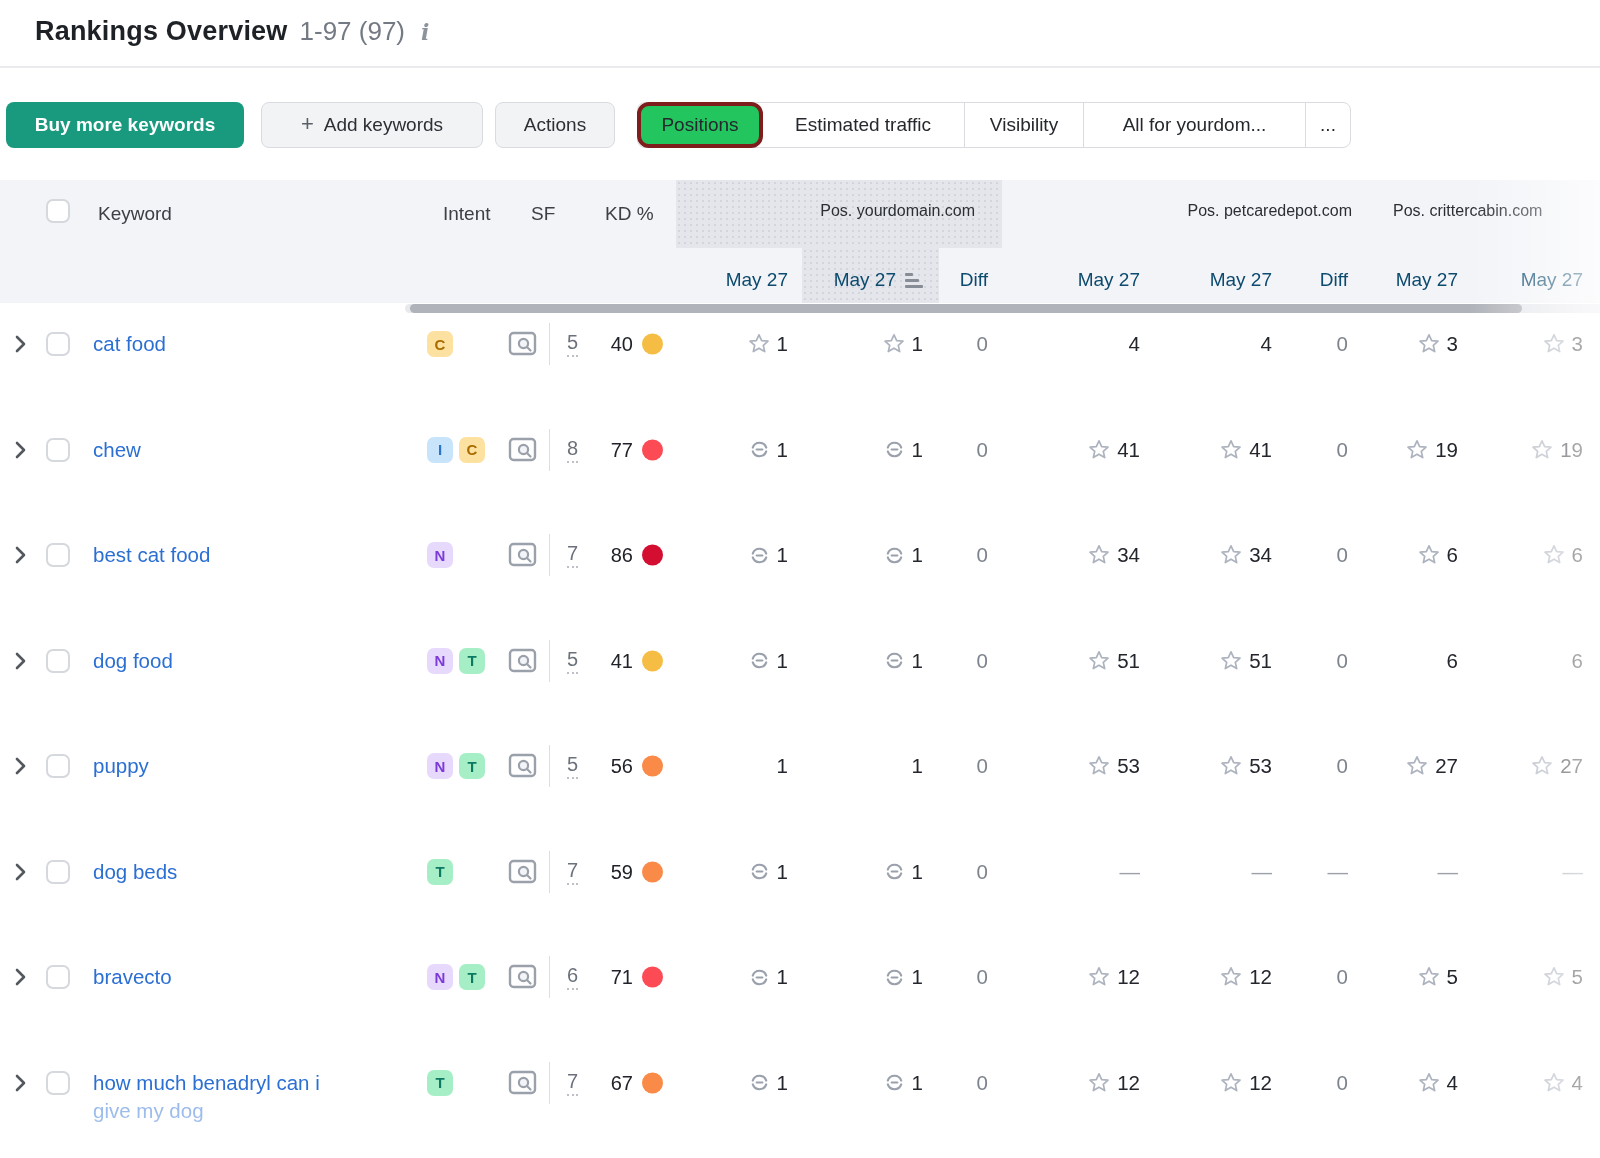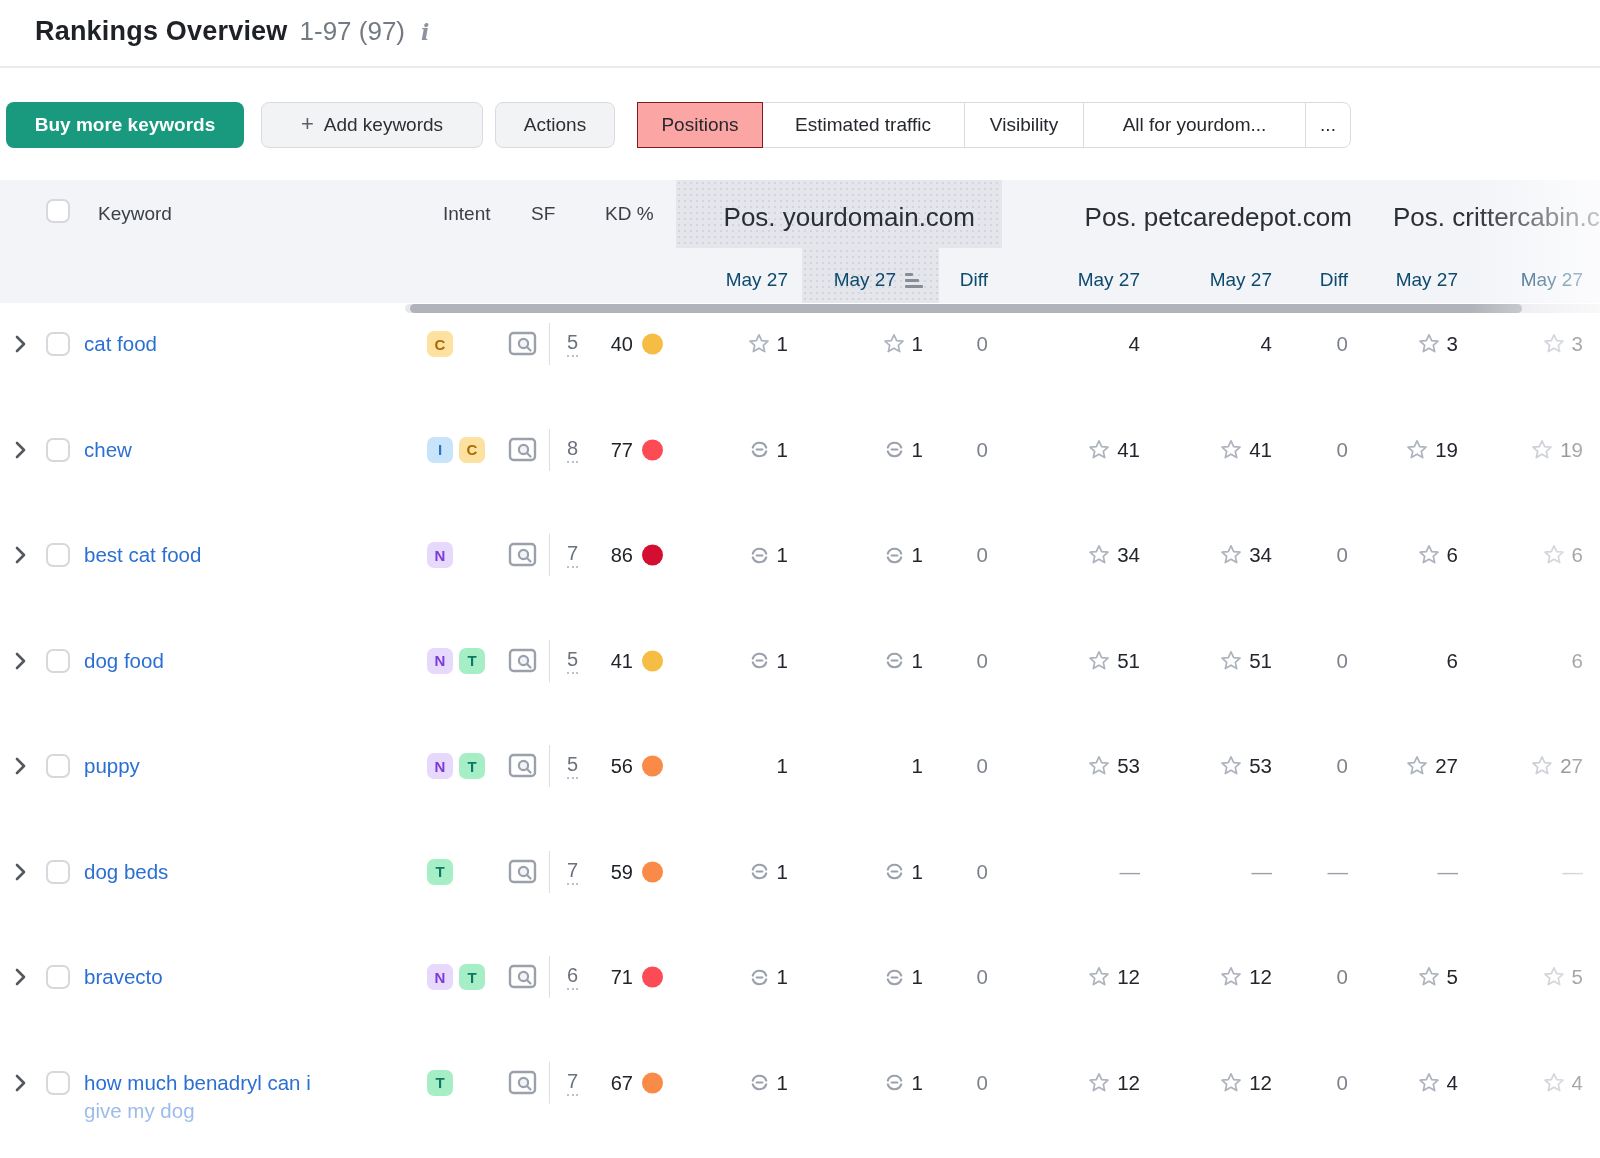--- a/index.html
+++ b/index.html
@@ -23,33 +23,33 @@
   .btn-gray { background:#f2f3f5; border:1px solid #d9dbe0; color:#2c2f34; gap:10px; }
   .btn-add { left:261px; width:222px; }
   .btn-actions { left:495px; width:120px; }
   .plus-glyph { font-size:22px; color:#5b5f66; font-weight:400; margin-top:-2px; }
 
   .segmented { position:absolute; left:637px; top:102px; height:46px; display:flex;
     background:#fff; border:1px solid #d9dbe0; border-radius:8px; }
   .seg { display:flex; align-items:center; justify-content:center; font-size:19px;
     color:#25282d; border-right:1px solid #d9dbe0; cursor:pointer; white-space:nowrap; }
   .seg:last-child { border-right:none; }
-  .seg.sel { background:#fca5a5; border:1px solid #7f1d1d; border-radius:0; margin:-1px;
+  .seg.sel { background:#22c55e; border:4px solid #7f1d1d; border-radius:12px; margin:-1px;
     z-index:2; }
   .s0{width:126px}.s1{width:203px}.s2{width:119px}.s3{width:222px}.s4{width:44px}
 
   
   .thead { position:absolute; left:0; top:180px; width:1600px; height:123px; background:#f3f4f8; }
   .hl-rect { position:absolute; background:#e4e6eb;
     background-image:radial-gradient(rgba(120,125,140,0.16) 1px, transparent 1.1px);
     background-size:6px 6px; }
   .hl-group { left:676px; top:0; width:326px; height:68px; }
   .hl-sub { left:802px; top:68px; width:137px; height:55px; }
   .th-label { position:absolute; font-size:19px; color:#3c4046; white-space:nowrap; }
-  .group-label { position:absolute; top:22px; font-size:26px; color:#2b2f35; white-space:nowrap; }
+  .group-label { position:absolute; top:22px; font-size:16px; color:#2b2f35; white-space:nowrap; }
   .sub-label { position:absolute; top:89px; font-size:19px; color:#0c4a6e; white-space:nowrap;
     display:flex; align-items:center; gap:9px; }
   .sort-icon { display:inline-flex; flex-direction:column; gap:3px; }
   .sort-icon i { display:block; height:3px; background:#878d96; border-radius:1px; }
   .sort-icon i:nth-child(1){width:8px}
   .sort-icon i:nth-child(2){width:14px}
   .sort-icon i:nth-child(3){width:18px}
 
   
   .hscroll-track { position:absolute; left:405px; top:304px; width:1195px; height:9px;
@@ -59,21 +59,21 @@
 
   
   .cbx { width:24px; height:24px; background:#fff; border:2px solid #d5d8dd; border-radius:7px; }
 
   
   .rows { position:absolute; left:0; top:312px; width:1600px; height:846px; }
   .row { position:relative; width:1600px; height:105.5px; }
   .cc { position:absolute; top:32px; transform:translateY(-50%); display:flex; align-items:center; }
   .chev { left:14px; cursor:pointer; }
   .row-cbx { left:46px; }
-  .kw { position:absolute; left:84px; top:18px; line-height:28px; font-size:20.5px;
+  .kw { position:absolute; left:93px; top:18px; line-height:28px; font-size:20.5px;
     color:#2b6fd3; cursor:pointer; max-width:310px; }
   .kw .l2 { color:#8fb3e9; }
   .badges { left:427px; gap:6px; }
   .badge { width:26px; height:26px; border-radius:7px; display:flex; align-items:center;
     justify-content:center; font-size:15px; font-weight:700; }
   .serp { left:508px; cursor:pointer; }
   .vdiv { position:absolute; left:549px; top:32px; transform:translateY(-50%);
     width:1px; height:42px; background:#dcdee3; }
   .sf-num { position:absolute; right:1022px; top:32px; transform:translateY(-50%);
     font-size:20px; color:#6c727c; border-bottom:2px dotted #bcc1c9; padding-bottom:1px;

